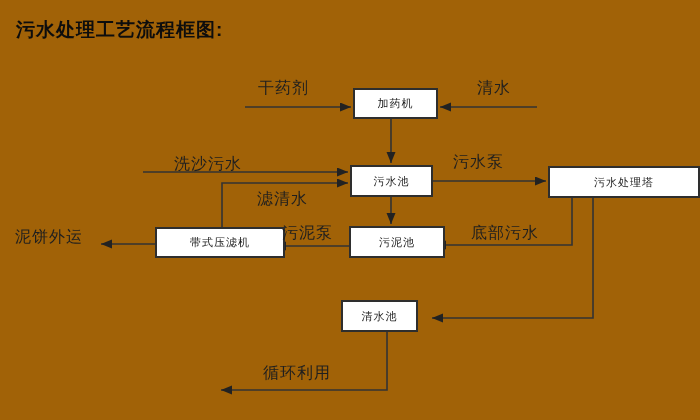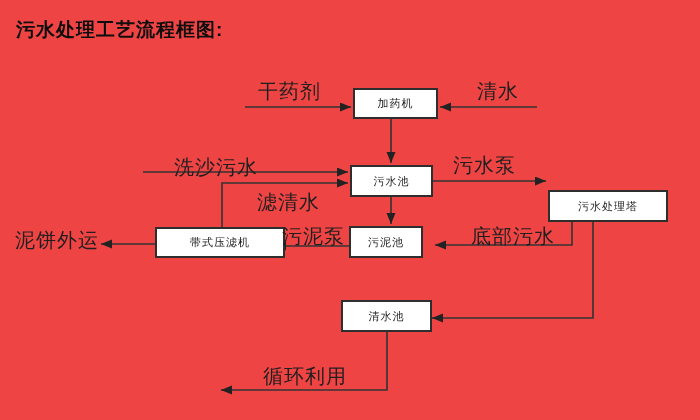--- a/index.html
+++ b/index.html
@@ -2,21 +2,21 @@
 <html><head>
 <meta charset="utf-8">
 <style>
   * { margin: 0; padding: 0; box-sizing: border-box; }
   html, body { background: #ffffff; }
   body { font-family: "Liberation Sans", "DejaVu Sans", sans-serif; }
   .canvas {
     position: relative;
     width: 700px;
     height: 420px;
-    background: #ef4444;
+    background: #a16207;
     overflow: hidden;
   }
   .title {
     position: absolute;
     left: 16px;
     top: 17px;
     font-size: 19px;
     font-weight: bold;
     color: #0d0d0d;
     letter-spacing: 1px;
@@ -36,21 +36,21 @@
     font-size: 11px;
     display: flex;
     align-items: center;
     justify-content: center;
     white-space: nowrap;
     letter-spacing: 1px;
   }
   .edge-label {
     position: absolute;
     color: #1f1f1f;
-    font-size: 20px;
+    font-size: 16px;
     white-space: nowrap;
     letter-spacing: 1px;
     background: transparent;
   }
 </style>
 </head>
 <body>
 
 <div class="canvas">
 
@@ -75,27 +75,27 @@
       <polyline points="572,198 572,245 435,245" marker-end="url(#arr)"></polyline>
       <polyline points="593,198 593,318 432,318" marker-end="url(#arr)"></polyline>
       <polyline points="387,332 387,390 221,390" marker-end="url(#arr)"></polyline>
     </g>
   </svg>
 
   <div class="node" style="left:353px; top:88px;  width:85px;  height:31px;">加药机</div>
 
   <div class="node" style="left:350px; top:165px; width:83px;  height:32px;">污水池</div>
 
-  <div class="node" style="left:349px; top:226px; width:74px;  height:32px;">污泥池</div>
+  <div class="node" style="left:349px; top:226px; width:96px;  height:32px;">污泥池</div>
 
-  <div class="node" style="left:548px; top:166px; width:120px; height:32px;margin-top:24px;">污水处理塔</div>
+  <div class="node" style="left:548px; top:166px; width:152px; height:32px;">污水处理塔</div>
 
   <div class="node" style="left:155px; top:227px; width:130px; height:31px;">带式压滤机</div>
 
-  <div class="node" style="left:341px; top:300px; width:91px;  height:32px;">清水池</div>
+  <div class="node" style="left:341px; top:300px; width:77px;  height:32px;">清水池</div>
 
   <div class="edge-label" style="left:258px; top:78px;">干药剂</div>
 
   <div class="edge-label" style="left:477px; top:78px;">清水</div>
 
   <div class="edge-label" style="left:174px; top:154px;">洗沙污水</div>
 
   <div class="edge-label" style="left:453px; top:152px;">污水泵</div>
 
   <div class="edge-label" style="left:257px; top:189px;">滤清水</div>

